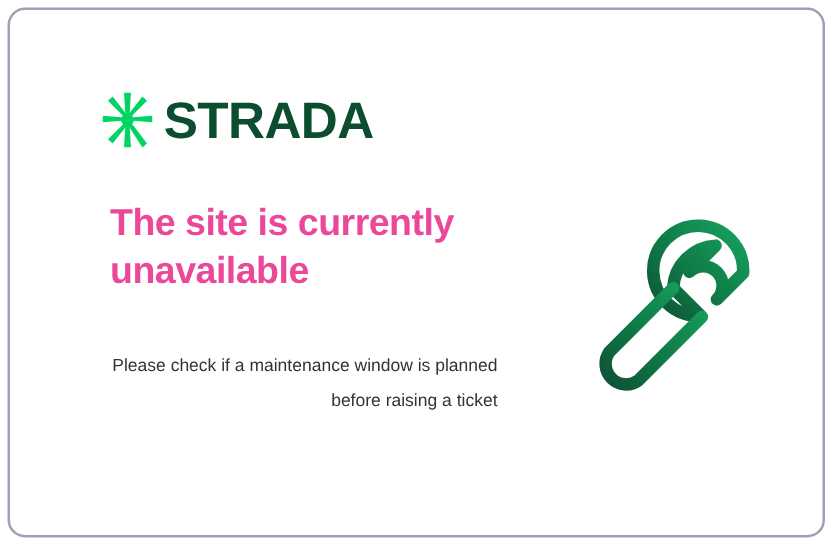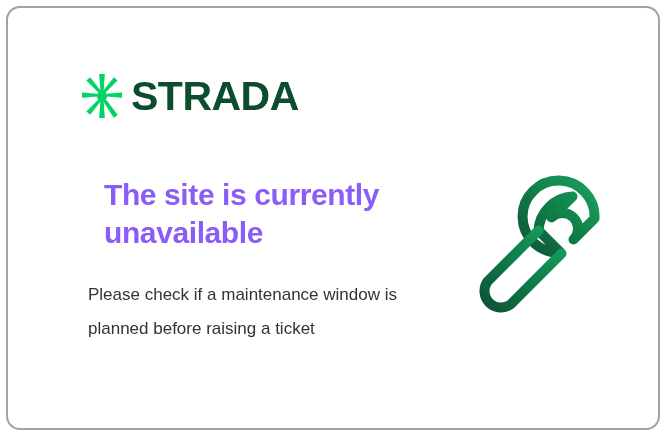--- a/index.html
+++ b/index.html
@@ -59,41 +59,42 @@
     line-height: 1;
     white-space: nowrap;
   }
 
   
   .headline {
     position: absolute;
     left: 80px;
     top: 152px;
     width: 330px;
-    margin: 16px;
+    margin: 0;
     font-family: "Liberation Sans", sans-serif;
     font-size: 30px;
     font-weight: 700;
     line-height: 1.26;
     letter-spacing: -0.4px;
-    color: #8b5cf6;
+    color: #ec4899;
   }
 
   
   .body-copy {
     position: absolute;
     left: 80px;
     top: 270px;
     width: 310px;
     margin: 0;
     font-family: "Liberation Sans", sans-serif;
-    font-size: 17px;
+    font-size: 14px;
     font-weight: 400;
     line-height: 2.0;
     color: #333333;
+    text-align: right;
   }
 
   
   .wrench {
     position: absolute;
     left: 455px;
     top: 155px;
     width: 162px;
     height: 158px;
     display: block;

